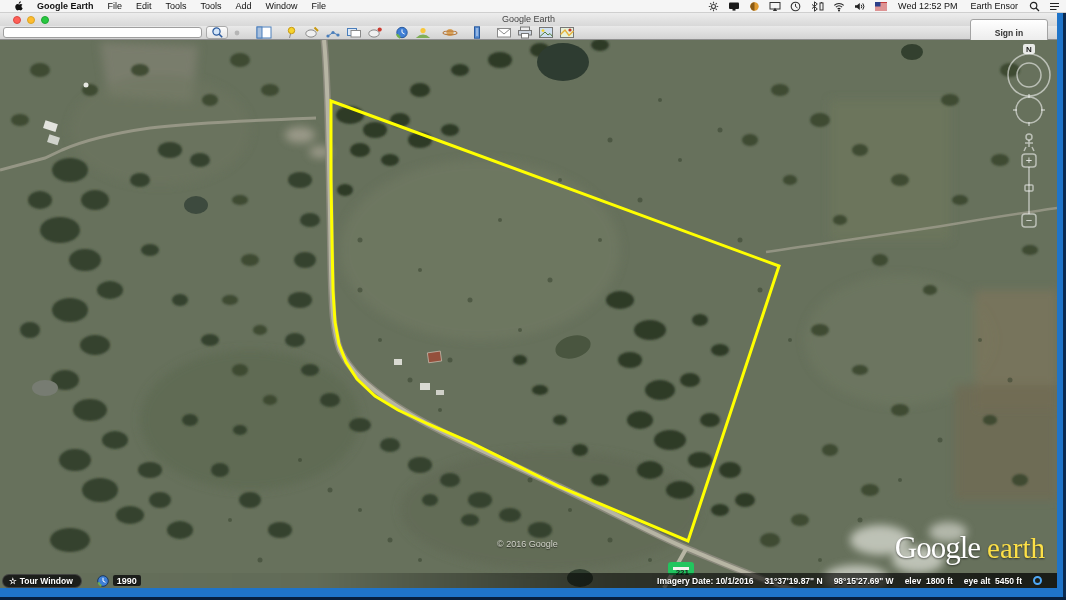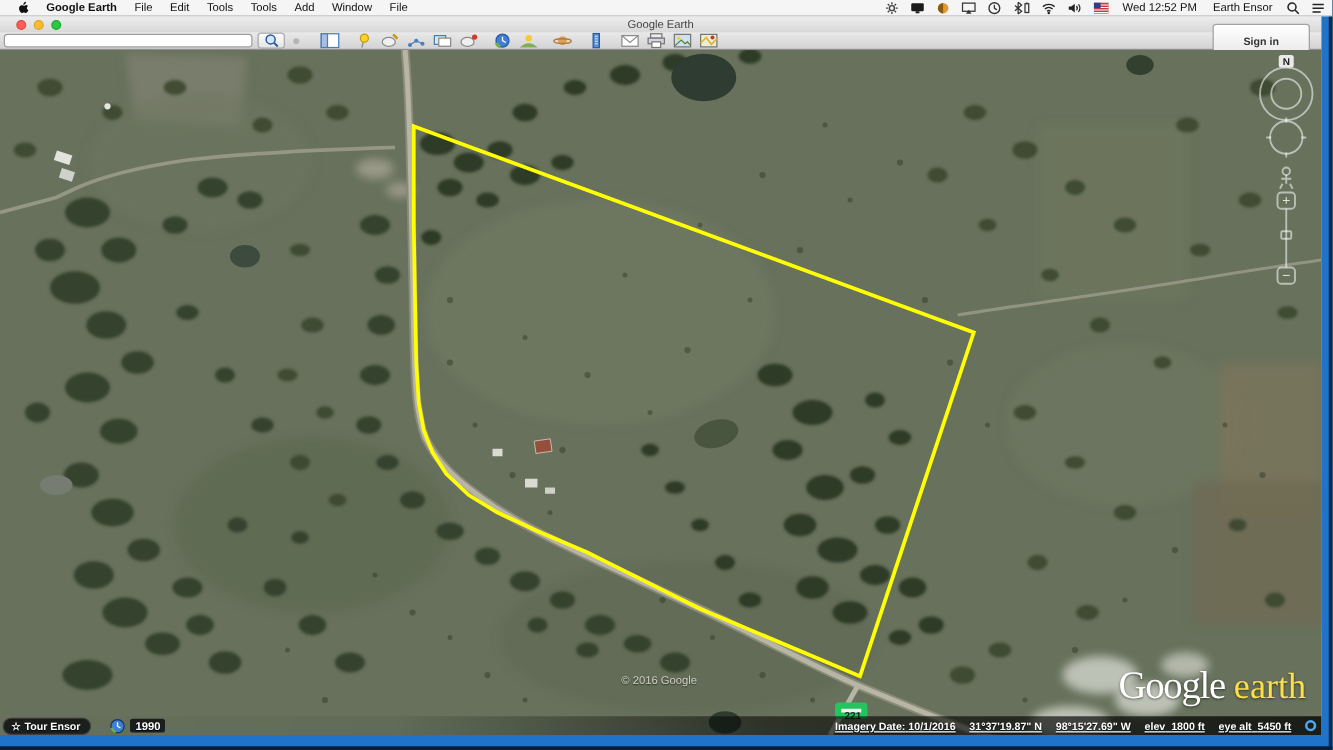--- a/index.html
+++ b/index.html
@@ -43,21 +43,21 @@
   .road-shield { position:absolute; left:668px; top:522px; width:26px; height:13px; background:#f2f2ee; border:5px solid #22c55e; border-radius:3px; font-size:8px; font-weight:bold; color:#222; text-align:right; line-height:11px; }
   .map-copyright { position:absolute; left:497px; top:499px; font-size:9px; color:rgba(228,228,220,0.85); text-shadow:0 1px 1px rgba(0,0,0,0.6); }
   .ge-logo { position:absolute; right:12px; bottom:22px; color:#fff; font-family:"Liberation Serif", serif; text-shadow:0 1px 2px rgba(0,0,0,0.55); white-space:nowrap; }
   .ge-logo .w1 { font-size:31px; letter-spacing:-1px; }
   .ge-logo .w2 { font-size:29px; font-weight:300; margin-left:7px; color:#fde047; }
 
   .statusbar { position:absolute; left:0; bottom:0; width:100%; height:15px; display:flex; align-items:center; background:linear-gradient(to right, rgba(0,0,0,0) 0%, rgba(0,0,0,0.05) 30%, rgba(0,0,0,0.55) 58%, rgba(0,0,0,0.75) 100%); font-size:8.5px; font-weight:bold; color:var(--status_text,#fff); text-shadow:0 1px 1px rgba(0,0,0,0.9); }
   .tour-pill { margin-left:2px; background:rgba(15,15,15,0.85); border:1px solid rgba(90,90,90,0.6); border-radius:8px; padding:1px 8px 1px 6px; display:flex; align-items:center; gap:3px; cursor:pointer; }
   .hist-clock { margin-left:15px; display:flex; align-items:center; }
   .year-chip { margin-left:4px; background:rgba(15,15,15,0.85); border-radius:2px; padding:0.5px 4px; font-size:9px; cursor:pointer; }
-  .sb-right { margin-left:auto; display:flex; align-items:center; gap:11px; padding-right:4px;text-decoration:underline; }
+  .sb-right { margin-left:auto; display:flex; align-items:center; gap:11px; padding-right:15px; }
   .sb-right .lbl { font-weight:bold; }
   .load-ring { width:9px; height:9px; border:2px solid #4fa8f5; border-radius:50%; }
 </style>
 </head>
 <body>
 
 <div class="wall-edge-right"></div>
 <div class="wall-edge-bottom"></div>
 
 <div class="menubar">
@@ -528,21 +528,21 @@
 
     <div class="road-shield">221</div>
     <div class="map-copyright">© 2016 Google</div>
     <div class="ge-logo">
       <span class="w1">Google</span><span class="w2">earth</span>
     </div>
 
     <div class="statusbar">
       <span class="tour-pill">
         <span>☆</span>
-        <span>Tour Ensor</span>
+        <span>Tour Window</span>
       </span>
       <span class="hist-clock">
         <svg width="12" height="12" viewBox="0 0 12 12">
             <circle cx="6" cy="6" r="5.3" fill="#3f7fd6" stroke="#18365e"></circle>
             <path d="M1.4 7.3a5.3 5.3 0 0 0 3 3.6" stroke="#6fae4e" stroke-width="2" fill="none"></path>
             <path d="M6 2.8V6l2.4 1.4" stroke="#fff" fill="none"></path>
           </svg>
       </span>
       <span class="year-chip">1990</span>
       <span class="sb-right">

